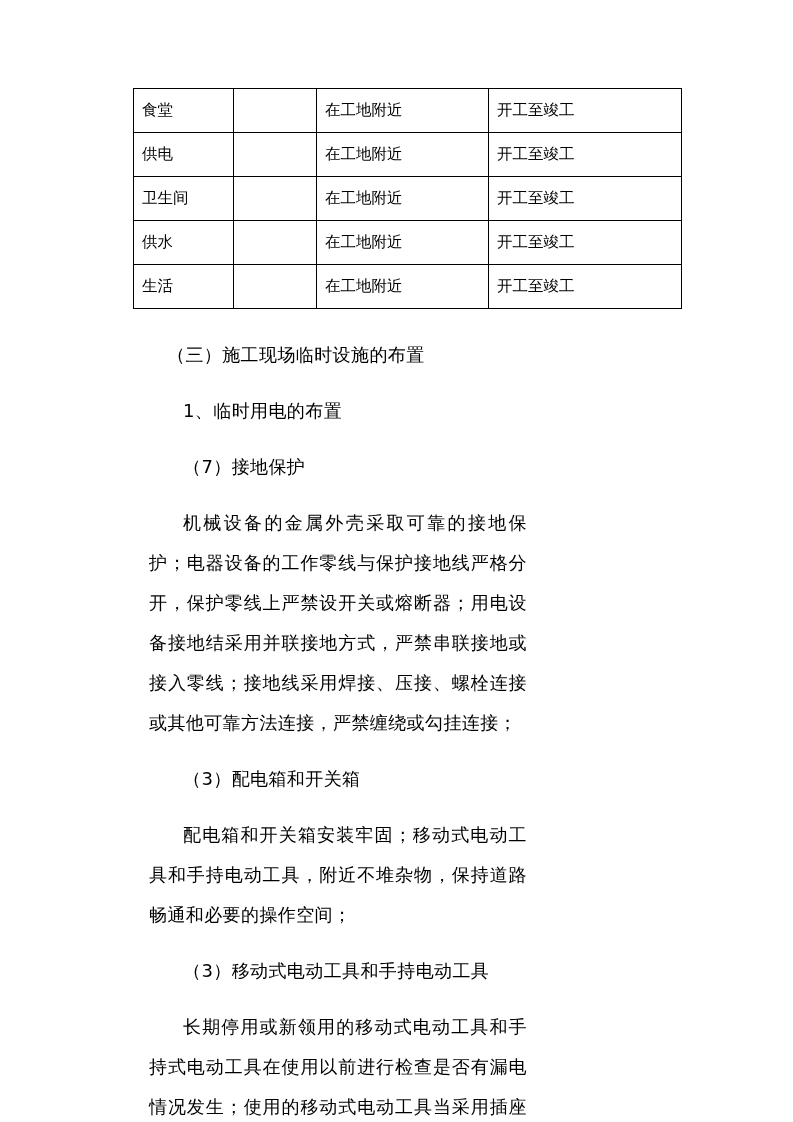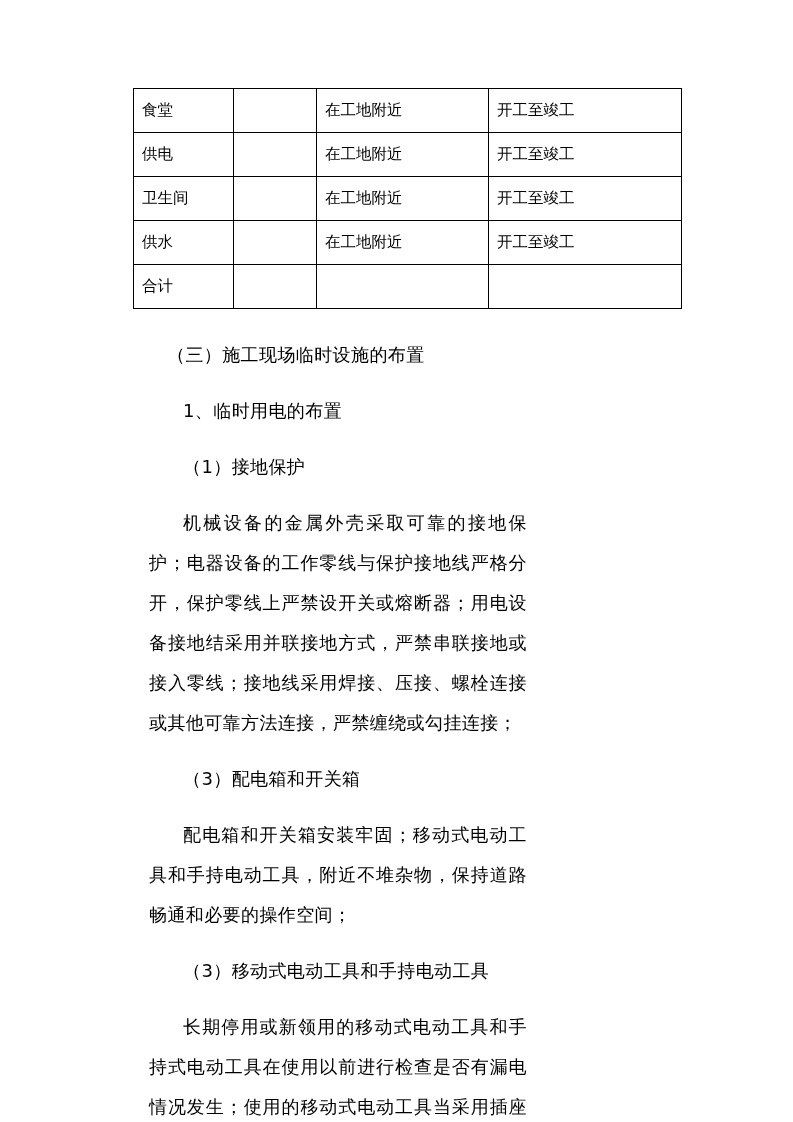--- a/index.html
+++ b/index.html
@@ -89,30 +89,30 @@
         <td>在工地附近</td>
         <td>开工至竣工</td>
       </tr>
       <tr>
         <td>供水</td>
         <td></td>
         <td>在工地附近</td>
         <td>开工至竣工</td>
       </tr>
       <tr>
-        <td>合计</td>
+        <td>生活</td>
         <td></td>
-        <td></td>
-        <td></td>
+        <td>在工地附近</td>
+        <td>开工至竣工</td>
       </tr>
     </tbody>
   </table>
 
   <p class="body-text indent-1 gap-before">（三）施工现场临时设施的布置</p>
   <p class="body-text indent-1 para">1、临时用电的布置</p>
-  <p class="body-text indent-1 para">（1）接地保护</p>
+  <p class="body-text indent-1 para">（7）接地保护</p>
   <p class="body-text indent-2 para">机械设备的金属外壳采取可靠的接地保护；电器设备的工作零线与保护接地线严格分开，保护零线上严禁设开关或熔断器；用电设备接地结采用并联接地方式，严禁串联接地或接入零线；接地线采用焊接、压接、螺栓连接或其他可靠方法连接，严禁缠绕或勾挂连接；</p>
   <p class="body-text indent-1 para">（3）配电箱和开关箱</p>
   <p class="body-text indent-2 para">配电箱和开关箱安装牢固；移动式电动工具和手持电动工具，附近不堆杂物，保持道路畅通和必要的操作空间；</p>
   <p class="body-text indent-1 para">（3）移动式电动工具和手持电动工具</p>
   <p class="body-text indent-2 para">长期停用或新领用的移动式电动工具和手持式电动工具在使用以前进行检查是否有漏电情况发生；使用的移动式电动工具当采用插座连接时，插座插头应无损伤，无裂纹、且绝缘良好。使用的移动式电动工具，其电缆线应按电器规格和使用环境要求选用，电缆避开热</p>
 
 </div>
 
 </body></html>

